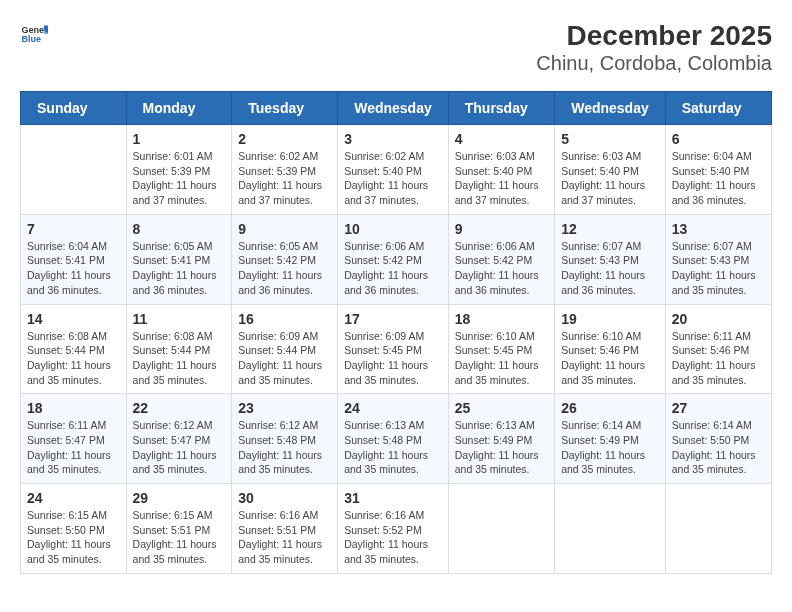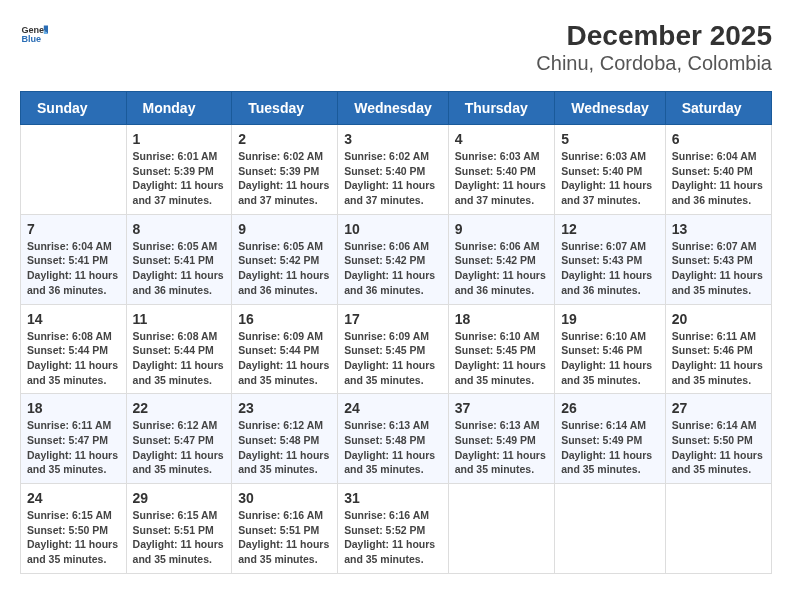--- a/index.html
+++ b/index.html
@@ -61,21 +61,20 @@
     .day-number {
       font-size: 14px;
       font-weight: bold;
       color: #333;
       margin-bottom: 2px;
     }
     .day-info {
       font-size: 10.5px;
       color: #444;
       line-height: 1.4;
-      font-weight: bold;
     }
     .empty-cell {
       background: #f9f9f9;
     }
     tr:nth-child(even) td {
       background-color: #f5f8ff;
     }
     tr:nth-child(odd) td {
       background-color: #ffffff;
     }
@@ -212,21 +211,21 @@
         </td>
         <td>
           <div class="day-number">23</div>
           <div class="day-info">Sunrise: 6:12 AM<br>Sunset: 5:48 PM<br>Daylight: 11 hours and 35 minutes.</div>
         </td>
         <td>
           <div class="day-number">24</div>
           <div class="day-info">Sunrise: 6:13 AM<br>Sunset: 5:48 PM<br>Daylight: 11 hours and 35 minutes.</div>
         </td>
         <td>
-          <div class="day-number">37</div>
+          <div class="day-number">25</div>
           <div class="day-info">Sunrise: 6:13 AM<br>Sunset: 5:49 PM<br>Daylight: 11 hours and 35 minutes.</div>
         </td>
         <td>
           <div class="day-number">26</div>
           <div class="day-info">Sunrise: 6:14 AM<br>Sunset: 5:49 PM<br>Daylight: 11 hours and 35 minutes.</div>
         </td>
         <td>
           <div class="day-number">27</div>
           <div class="day-info">Sunrise: 6:14 AM<br>Sunset: 5:50 PM<br>Daylight: 11 hours and 35 minutes.</div>
         </td>

